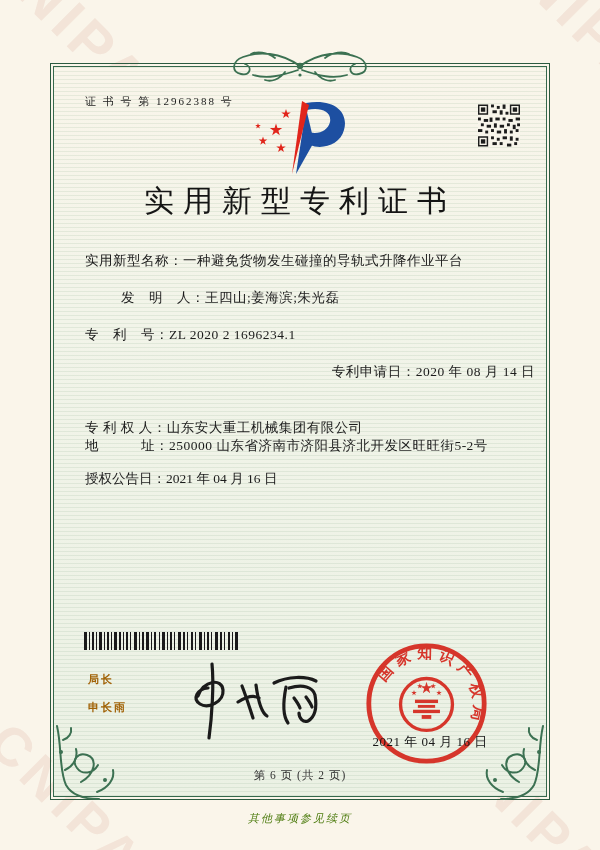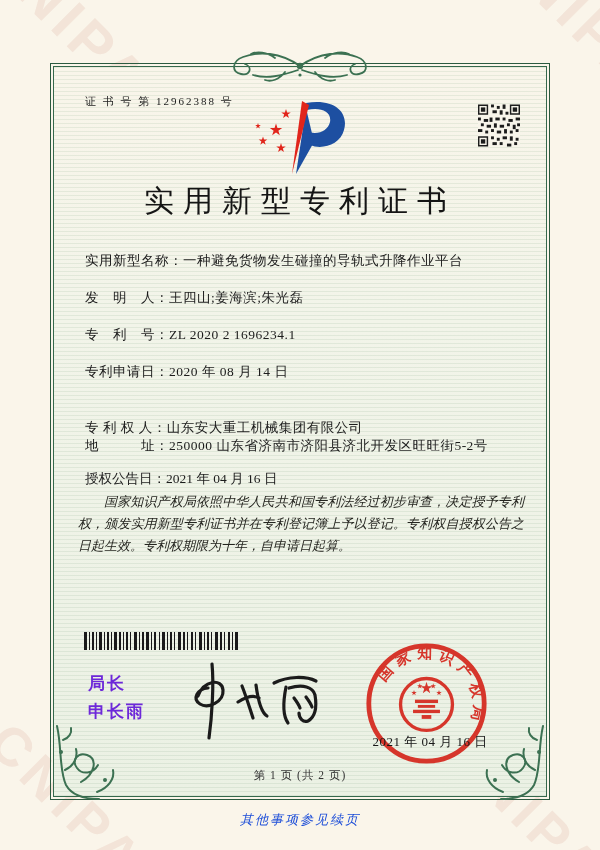--- a/index.html
+++ b/index.html
@@ -76,35 +76,35 @@
     position:absolute; left:78px; top:491px; width:446px;
     font-size:13px; line-height:21.8px; text-align:justify;
     font-style: italic; color:#24241f;
   }
   .body-text p { text-indent:2em; }
 
   
   .barcode { left:84px; top:632px; }
   .signer {
     font-family:"Liberation Sans","DejaVu Sans",sans-serif;
-    font-weight:bold; font-size:17px; color:#6d28d9; letter-spacing:2px;
+    font-weight:bold; font-size:11px; color:#a16207; letter-spacing:2px;
   }
   .signature { left:168px; top:658px; }
   .seal-box { left:364px; top:641px; width:125px; height:125px; }
   .seal-date {
     left:360px; top:733px; width:140px; text-align:center;
     font-size:13px; color:#181818; letter-spacing:0.5px; z-index:6;
   }
   .page-indicator {
     left:0; right:0; top:768px; text-align:center; font-size:11.5px;
     letter-spacing:1px; color:#333;
   }
   .continuation {
-    left:0; right:0; top:811px; text-align:center; font-size:13px;
-    font-style:italic; color:#1d4ed8; letter-spacing:2px;
+    left:0; right:0; top:811px; text-align:center; font-size:11px;
+    font-style:italic; color:#4d7c0f; letter-spacing:2px;
   }
 </style>
 </head>
 <body>
 
 <div class="wm" style="left:-35px; top:-15px; font-size:58px;">CNIPA</div>
 <div class="wm" style="left:470px; top:-25px; font-size:58px;">CNIPA</div>
 <div class="wm wm-big" style="left:90px; top:380px;">CNIPA</div>
 <div class="wm" style="left:-30px; top:770px; font-size:54px;">CNIPA</div>
 <div class="wm" style="left:430px; top:780px; font-size:54px;">CNIPA</div>
@@ -215,41 +215,40 @@
       <rect x="20" y="27" width="3" height="2"></rect>
       <rect x="25" y="26" width="2" height="2"></rect>
   </g>
 </svg>
 
 <div class="abs title">实用新型专利证书</div>
 
 <div class="field-row" style="top:252px;">
   <span class="field-label">实用新型名称：</span><span class="field-value">一种避免货物发生碰撞的导轨式升降作业平台</span>
 </div>
-<div class="field-row" style="top:289px;">
+<div class="field-row" style="top:289px;margin-left:36px;">
   <span class="field-label">发　明　人：</span><span class="field-value">王四山;姜海滨;朱光磊</span>
 </div>
 <div class="field-row" style="top:326px;">
   <span class="field-label">专　利　号：</span><span class="field-value">ZL 2020 2 1696234.1</span>
 </div>
-<div class="field-row" style="top:363px;">
+<div class="field-row" style="top:363px;text-align:right;">
   <span class="field-label">专利申请日：</span><span class="field-value">2020 年 08 月 14 日</span>
 </div>
 <div class="field-row" style="top:399px;margin-top:20px;">
   <span class="field-label">专 利 权 人：</span><span class="field-value">山东安大重工机械集团有限公司</span>
 </div>
 <div class="field-row" style="top:437px;">
   <span class="field-label">地　　　址：</span><span class="field-value">250000  山东省济南市济阳县济北开发区旺旺街5-2号</span>
 </div>
 <div class="field-row" style="top:470px;">
   <span>授权公告日：</span><span>2021 年 04 月 16 日</span>
 </div>
 
 <div class="body-text">
-  <p>国家知识产权局依照中华人民共和国专利法经过初步审查，决定授予专利权，颁发实用新型专利证书并在专利登记簿上予以登记。专利权自授权公告之日起生效。专利权期限为十年，自申请日起算。</p>
 </div>
 
 <svg class="abs barcode" width="156" height="18" viewBox="0 0 156 18">
   <g fill="#1a1a1a">
     <rect x="0" width="3" height="18"></rect>
       <rect x="5" width="1" height="18"></rect>
       <rect x="8" width="2" height="18"></rect>
     <rect x="12" width="1" height="18"></rect>
       <rect x="15" width="3" height="18"></rect>
       <rect x="20" width="1" height="18"></rect>
@@ -328,14 +327,14 @@
       <rect x="53" y="61" width="24" height="3.5"></rect>
       <rect x="56" y="66.5" width="18" height="3"></rect>
       <rect x="51" y="71.5" width="28" height="3.5"></rect>
       <rect x="60" y="77" width="10" height="4"></rect>
     </g>
   </g>
 </svg>
 
 <div class="abs seal-date">2021 年 04 月 16 日</div>
 
-<div class="abs page-indicator">第 1 页 (共 2 页)</div>
+<div class="abs page-indicator">第 6 页 (共 2 页)</div>
 <div class="abs continuation">其他事项参见续页</div>
 
 </body></html>

